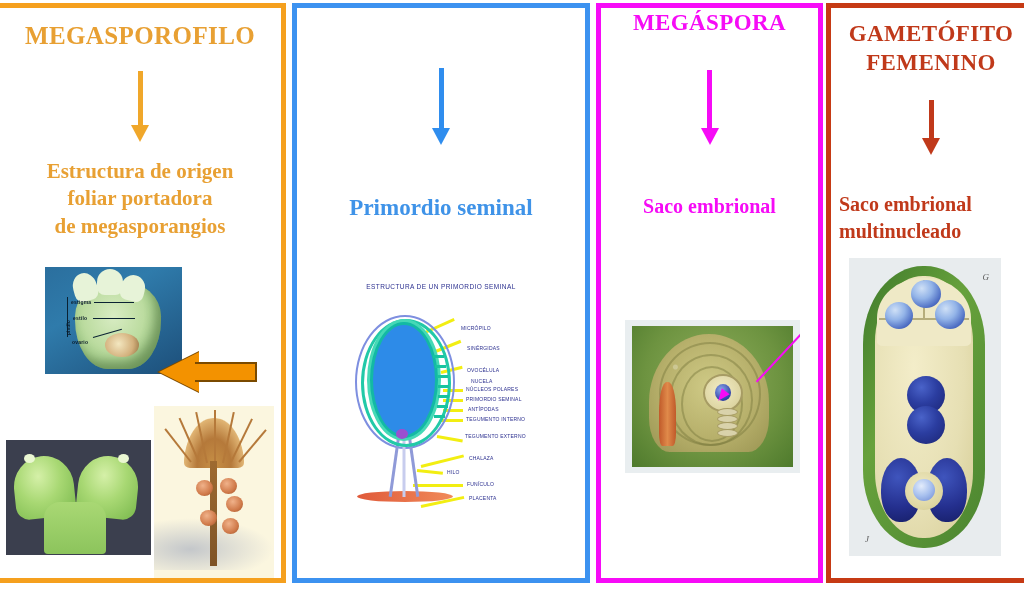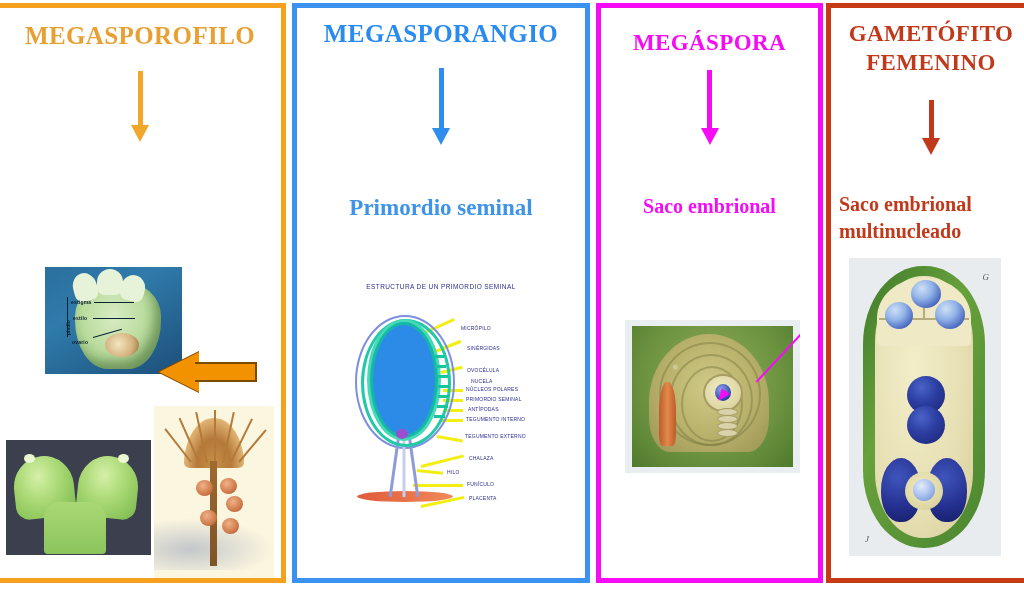--- a/index.html
+++ b/index.html
@@ -22,21 +22,21 @@
   .inner{position:relative;width:100%;height:100%;}
 
   
   .title{
     position:absolute;left:0;right:0;text-align:center;
     font-weight:bold;letter-spacing:.4px;line-height:1.12;
     white-space:nowrap;
   }
   .t1{top:14px;font-size:25px;color:#E8A033;}
   .t2{top:12px;font-size:25px;color:#2A8BEE;}
-  .t3{top:22px;font-size:23px;color:#F60BF6;}
+  .t3{top:2px;font-size:23px;color:#F60BF6;}
   .t4{top:12px;font-size:23px;color:#C0391A;white-space:normal;line-height:1.25;}
 
   .subtitle{
     position:absolute;left:0;right:0;text-align:center;
     font-weight:bold;line-height:1.3;
   }
   .s1{top:150px;font-size:21px;color:#E8A033;}
   .s2{top:185px;font-size:23px;color:#3F93E8;}
   .s3{top:185px;font-size:20px;color:#F60BF6;line-height:1.35;}
   .s4{top:183px;font-size:20px;color:#C0391A;line-height:1.35;white-space:nowrap;text-align:left;left:8px;}
@@ -222,20 +222,25 @@
 
   <div class="panel p1">
     <div class="inner">
       <div class="title t1">MEGASPOROFILO</div>
 
       <div class="darrow a1">
         <div class="shaft"></div>
           <div class="head"></div>
       </div>
 
+      <div class="subtitle s1">
+        <div>Estructura de origen</div>
+        <div>foliar portadora</div>
+        <div>de megasporangios</div>
+      </div>
 
       <div class="ph-pistil">
         <div class="pist-body"></div>
         <div class="pist-lobe lb1"></div>
         <div class="pist-lobe lb2"></div>
         <div class="pist-lobe lb3"></div>
         <div class="pist-ovary"></div>
 
         <div class="vbar" style="left:22px;top:30px;height:40px;"></div>
         <div class="vtext" style="left:20px;top:68px;">pistilo</div>
@@ -280,21 +285,20 @@
         <div class="bud" style="left:72px;top:90px;"></div>
         <div class="bud" style="left:46px;top:104px;"></div>
         <div class="bud" style="left:68px;top:112px;"></div>
         <div class="pl-cap"></div>
       </div>
     </div>
   </div>
 
   <div class="panel p2">
     <div class="inner">
-      <div class="title t2">MEGASPORANGIO</div>
 
       <div class="darrow a2">
         <div class="shaft"></div>
           <div class="head"></div>
       </div>
 
       <div class="subtitle s2">Primordio seminal</div>
 
       <div class="ovl-wrap">
         <div class="ovl-title">ESTRUCTURA DE UN PRIMORDIO SEMINAL</div>

